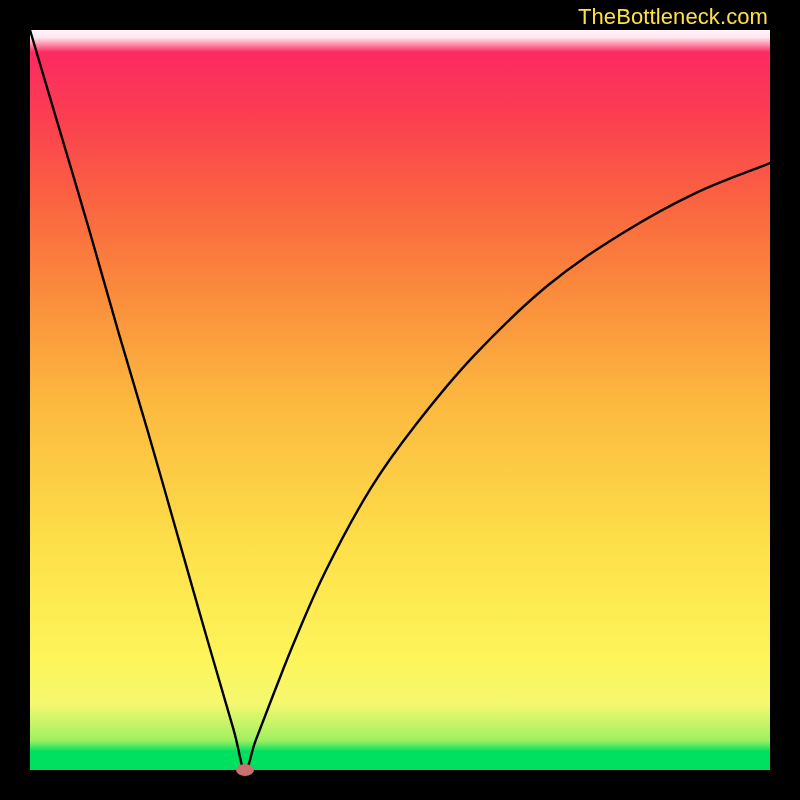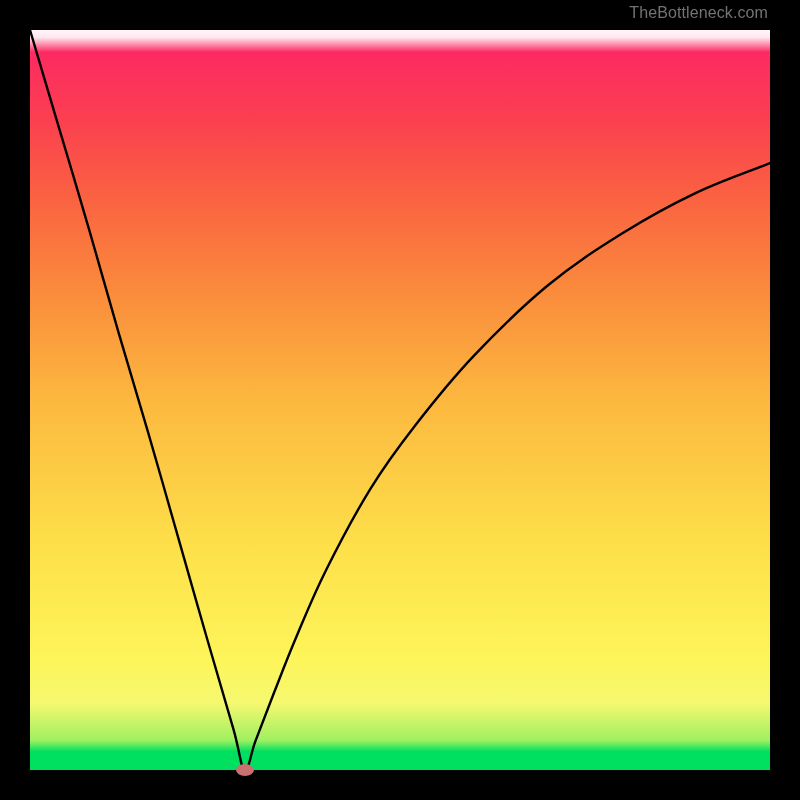--- a/index.html
+++ b/index.html
@@ -38,22 +38,22 @@
       #fb3f50 88%,
       #fc2a62 97%,
       #ffe8ef 99%,
       #fff4f8 100%
     );
   }
   .watermark {
     position: absolute;
     top: 4px;
     right: 32px;
-    color: #737373;
-    font-size: 16px;
+    color: #fde047;
+    font-size: 22px;
     font-weight: 500;
     letter-spacing: 0.1px;
     user-select: none;
   }
   svg.curve {
     position: absolute;
     left: 0;
     top: 0;
     width: 740px;
     height: 740px;

